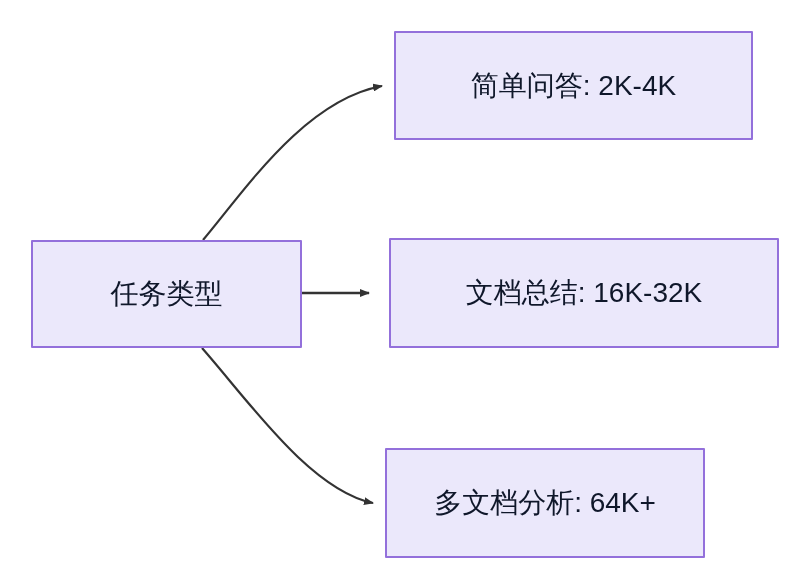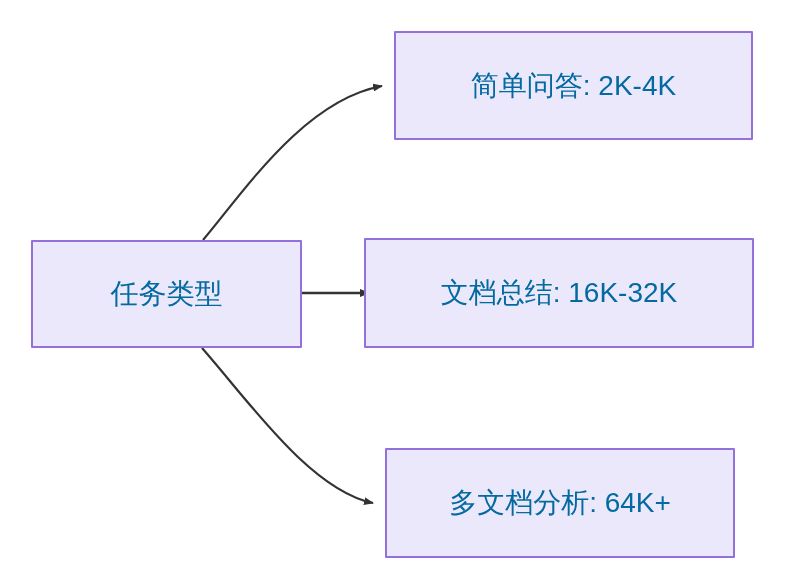--- a/index.html
+++ b/index.html
@@ -38,21 +38,21 @@
     background: #ebe8fb;
     border: 2px solid #9370db;
     border-radius: 1px;
     display: flex;
     align-items: center;
     justify-content: center;
     z-index: 2;
   }
 
   .node-label {
-    color: #0369a1;
+    color: #0f172a;
     font-size: 28px;
     line-height: 1.2;
     letter-spacing: 0px;
     white-space: nowrap;
     text-align: center;
   }
 
   
   #node-root {
     left: 31px;
@@ -64,31 +64,31 @@
   
   #node-simple-qa {
     left: 394px;
     top: 31px;
     width: 359px;
     height: 109px;
   }
 
   
   #node-doc-summary {
-    left: 364px;
+    left: 389px;
     top: 238px;
     width: 390px;
     height: 110px;
   }
 
   
   #node-multi-doc {
     left: 385px;
     top: 448px;
-    width: 350px;
+    width: 320px;
     height: 110px;
   }
 </style>
 </head>
 <body>
 
 <div id="diagram-canvas">
 
   <svg id="edge-layer" viewBox="0 0 787 572" width="787" height="572" xmlns="http://www.w3.org/2000/svg">
     <defs>

